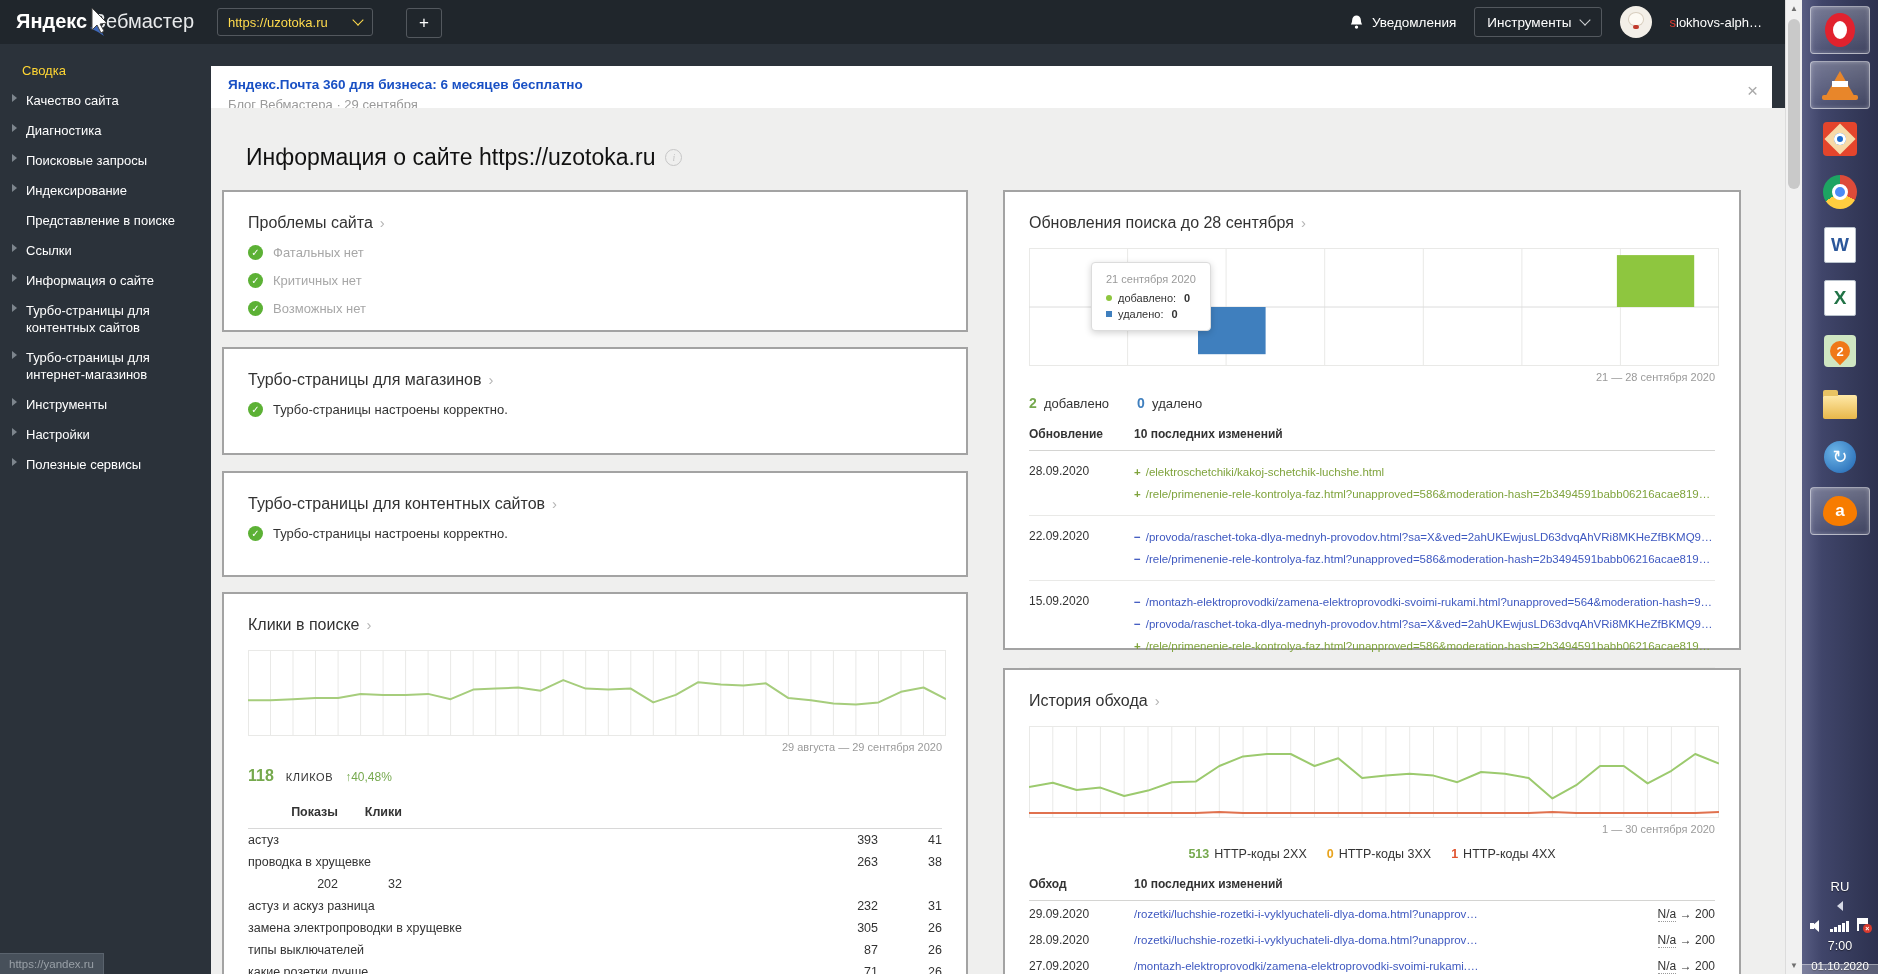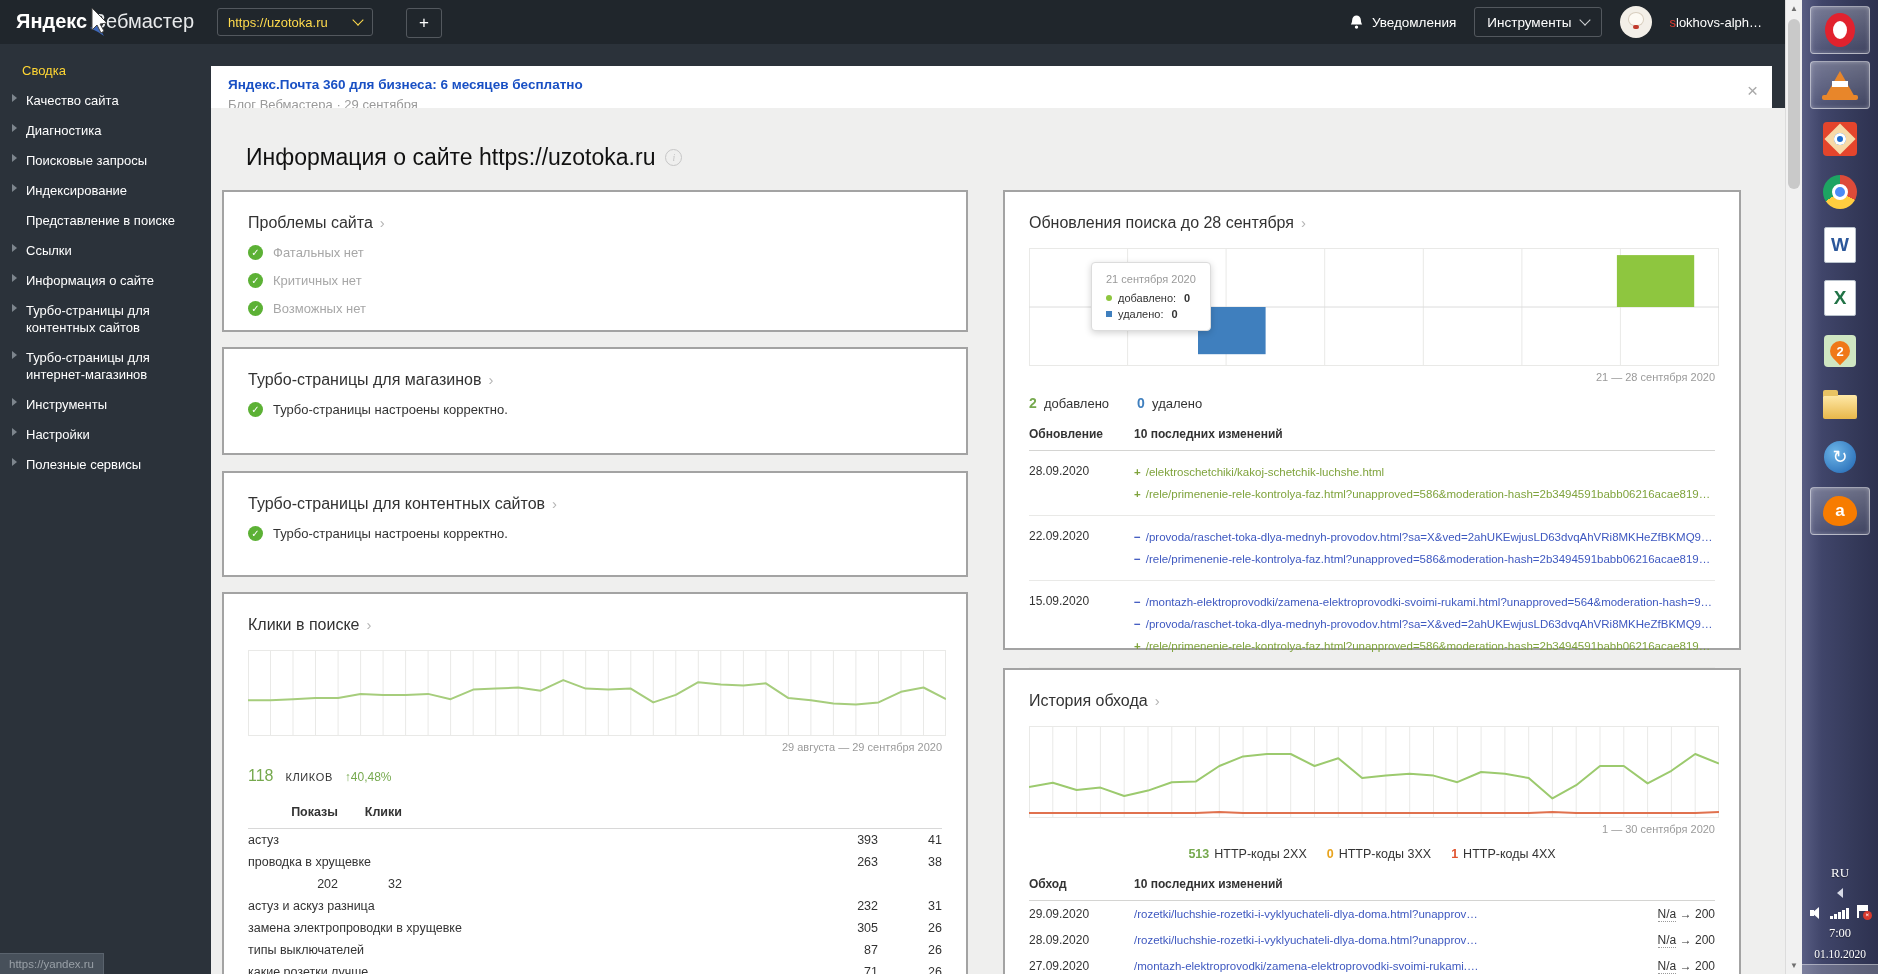--- a/index.html
+++ b/index.html
@@ -57,21 +57,21 @@
   .c-problems{top:82px;height:142px;}
   .c-shops{top:239px;height:108px;}
   .c-content{top:363px;height:106px;}
   .c-clicks{top:484px;height:600px;}
   .c-updates{top:82px;height:460px;}
   .c-crawl{top:560px;height:500px;}
   .chart-wrap{position:relative;margin-top:16px;}
   svg.chart{display:block;}
   .date-lab{text-align:right;color:#9a9a9a;font-size:11px;margin-top:5px;}
   .stats{display:flex;align-items:baseline;gap:12px;margin-top:14px;}
-  .stats .num{font-size:16px;font-weight:400;color:#76a94e;}
+  .stats .num{font-size:16px;font-weight:700;color:#76a94e;}
   .stats .lab{font-size:11px;color:#333;letter-spacing:.6px;text-transform:uppercase;}
   .stats .delta{font-size:12px;color:#76a94e;}
   .upd-stats{display:flex;gap:28px;margin-top:12px;font-size:13px;color:#333;align-items:baseline;}
   .upd-stats b{font-size:14px;}
   .upd-stats .g{color:#76a94e;} .upd-stats .b{color:#3f7fbe;}
   
   .q-head{display:flex;margin-top:20px;font-size:12.5px;font-weight:700;color:#333;padding-bottom:9px;border-bottom:1px solid #d8d8d8;}
   .q-head .t{flex:1;cursor:pointer;}
   .q-head .more{color:#b5b5b5;font-weight:400;margin-left:6px;}
   .q-row{display:flex;font-size:12.5px;color:#333;padding:4px 0;align-items:center;}
@@ -125,21 +125,21 @@
   .ic-chrome:after{content:"";position:absolute;left:9px;top:9px;width:16px;height:16px;border-radius:50%;background:#4c8bf5;border:3px solid #fff;box-sizing:border-box;}
   .ic-doc{width:30px;height:34px;background:#fff;border:1px solid #b9c2cc;border-radius:2px;display:flex;align-items:center;justify-content:center;font-size:19px;font-weight:700;}
   .ic-doc.w{color:#2b579a;} .ic-doc.x{color:#217346;}
   .ic-gis{width:32px;height:32px;background:#cfe6c2;border-radius:4px;position:relative;display:flex;align-items:center;justify-content:center;}
   .ic-gis .pin{width:20px;height:20px;background:#f07818;border-radius:50% 50% 50% 0;transform:rotate(-45deg);display:flex;align-items:center;justify-content:center;}
   .ic-gis .pin span{transform:rotate(45deg);color:#fff;font-size:13px;font-weight:700;}
   .ic-folder{width:34px;height:24px;background:linear-gradient(180deg,#ffe9a8,#e8b74a);border-radius:2px;position:relative;margin-top:6px;}
   .ic-folder:before{content:"";position:absolute;left:0;top:-5px;width:15px;height:6px;background:#e8c263;border-radius:2px 2px 0 0;}
   .ic-dm{width:32px;height:32px;border-radius:50%;background:radial-gradient(circle at 35% 35%,#6db5e8,#1e63b0);color:#fff;font-size:18px;display:flex;align-items:center;justify-content:center;}
   .ic-avast{width:34px;height:30px;background:#f77c00;border-radius:46% 54% 52% 48%/60% 58% 42% 40%;color:#fff;font-size:17px;font-weight:700;display:flex;align-items:center;justify-content:center;}
-  .tray{position:absolute;bottom:14px;left:0;width:100%;display:flex;flex-direction:column;align-items:center;gap:7px;color:#fff;font-family:Liberation Serif, serif;}
+  .tray{position:absolute;bottom:2px;left:0;width:100%;display:flex;flex-direction:column;align-items:center;gap:7px;color:#fff;}
   .tray .lang{font-size:13px;cursor:pointer;text-shadow:0 1px 1px rgba(0,0,0,.5);}
   .tray .hid{width:0;height:0;border-top:5px solid transparent;border-bottom:5px solid transparent;border-right:6px solid #d7dae6;cursor:pointer;}
   .tray-ics{display:flex;align-items:flex-end;gap:7px;}
   .spk{position:relative;width:13px;height:12px;cursor:pointer;}
   .spk:before{content:"";position:absolute;left:0;top:3px;width:4px;height:6px;background:#fff;}
   .spk:after{content:"";position:absolute;left:2px;top:0;width:0;height:0;border-top:6px solid transparent;border-bottom:6px solid transparent;border-right:7px solid #fff;}
   .bars{display:flex;align-items:flex-end;gap:1.5px;cursor:pointer;}
   .bars i{width:2.5px;background:#fff;display:block;}
   .flagw{position:relative;width:14px;height:14px;cursor:pointer;}
   .flagw .pole{position:absolute;left:1px;top:0;width:2px;height:13px;background:#fff;}

